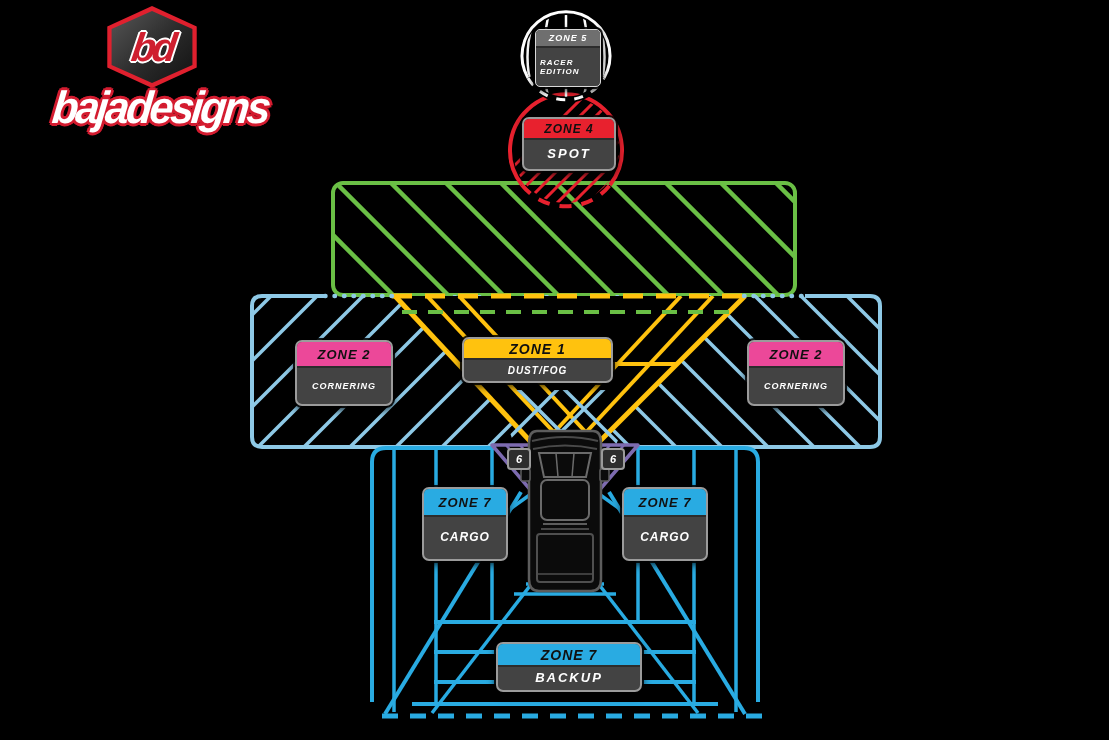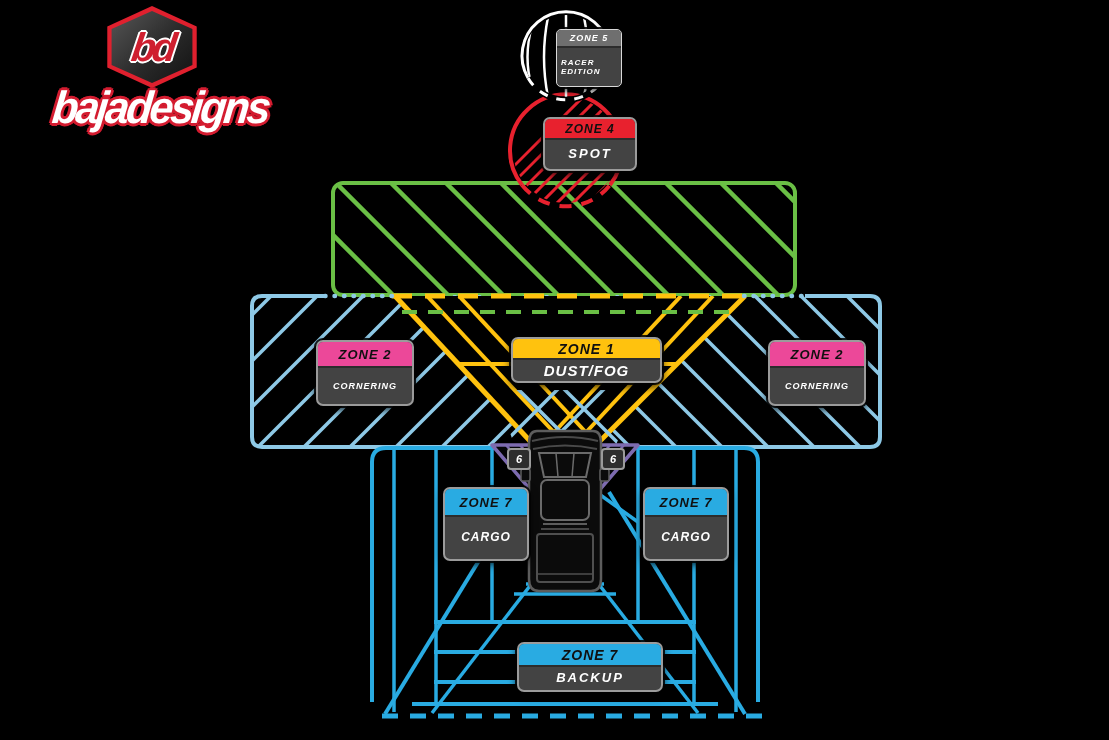--- a/index.html
+++ b/index.html
@@ -8,21 +8,20 @@
     font-family:"Liberation Sans",sans-serif;
   }
   .stage svg{position:absolute;left:0;top:0;}
 
   
   .badge{
     position:absolute;display:flex;flex-direction:column;
     border:2px solid #9b9b9b;border-radius:7px;overflow:hidden;
     background:#434343;box-shadow:0 0 0 2px rgba(0,0,0,.85),0 3px 8px rgba(0,0,0,.9);
     z-index:20;
-    margin-left:21px;
   }
   .badge .hdr{
     flex:0 0 auto;display:flex;align-items:center;justify-content:center;
     font-style:italic;font-weight:bold;color:#101010;letter-spacing:1px;
     border-bottom:2px solid #2c2c2c;
   }
   .badge .bdy{
     flex:1 1 auto;display:flex;align-items:center;justify-content:center;
     font-style:italic;font-weight:bold;color:#ffffff;letter-spacing:1px;
     text-align:left;line-height:1.15;
@@ -280,23 +279,23 @@
   <div class="badge" style="left:295px;top:340px;width:94px;height:62px">
     <div class="hdr hdr-lblue" style="height:24px;font-size:13px">ZONE 2</div>
     <div class="bdy" style="font-size:9px">CORNERING</div>
   </div>
 
   <div class="badge" style="left:747px;top:340px;width:94px;height:62px">
     <div class="hdr hdr-lblue" style="height:24px;font-size:13px">ZONE 2</div>
     <div class="bdy" style="font-size:9px">CORNERING</div>
   </div>
 
-  <div class="badge" style="left:490px;top:337px;width:147px;height:42px">
+  <div class="badge" style="left:462px;top:337px;width:147px;height:42px">
     <div class="hdr hdr-yellow" style="height:19px;font-size:14px">ZONE 1</div>
-    <div class="bdy" style="font-size:15px">DUST/FOG</div>
+    <div class="bdy" style="font-size:10px">DUST/FOG</div>
   </div>
 
   <div class="chip6" style="left:507px;top:448px">
     <span>6</span>
   </div>
   <div class="chip6" style="left:601px;top:448px">
     <span>6</span>
   </div>
 
   <div class="badge" style="left:422px;top:487px;width:82px;height:70px">

